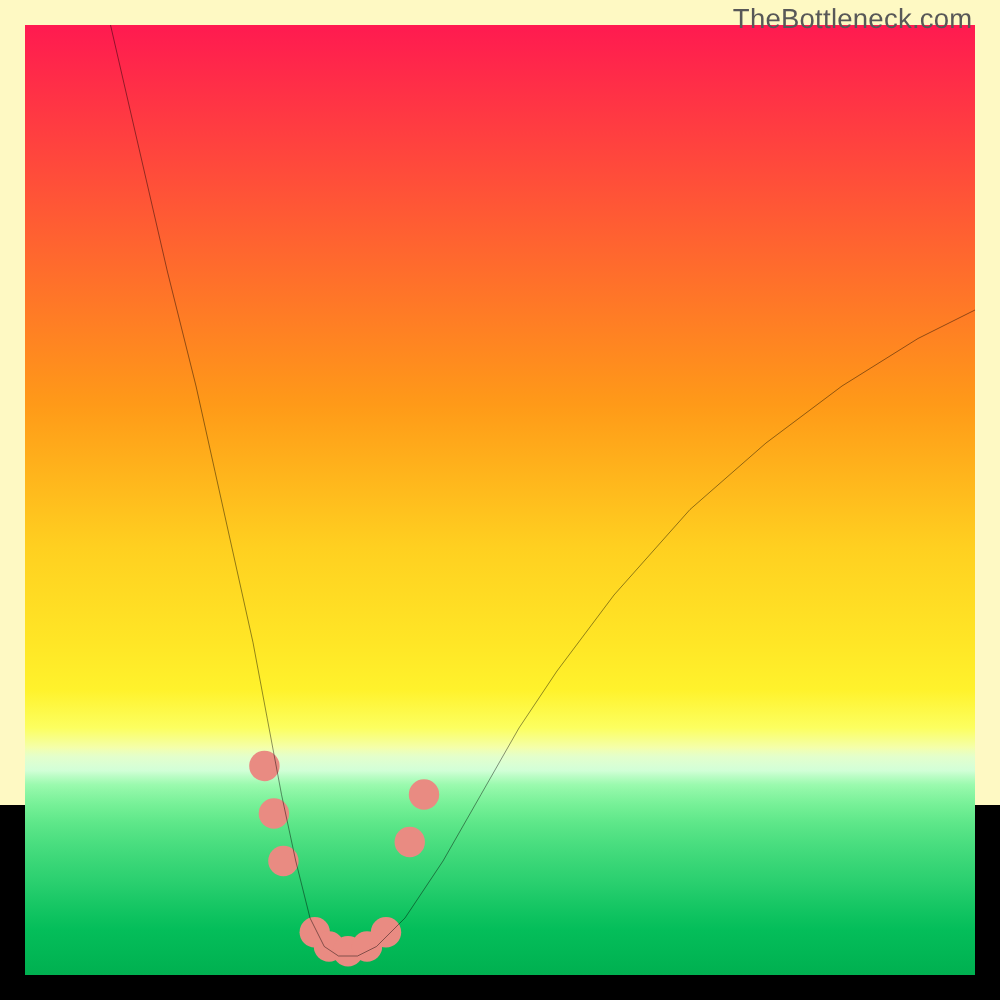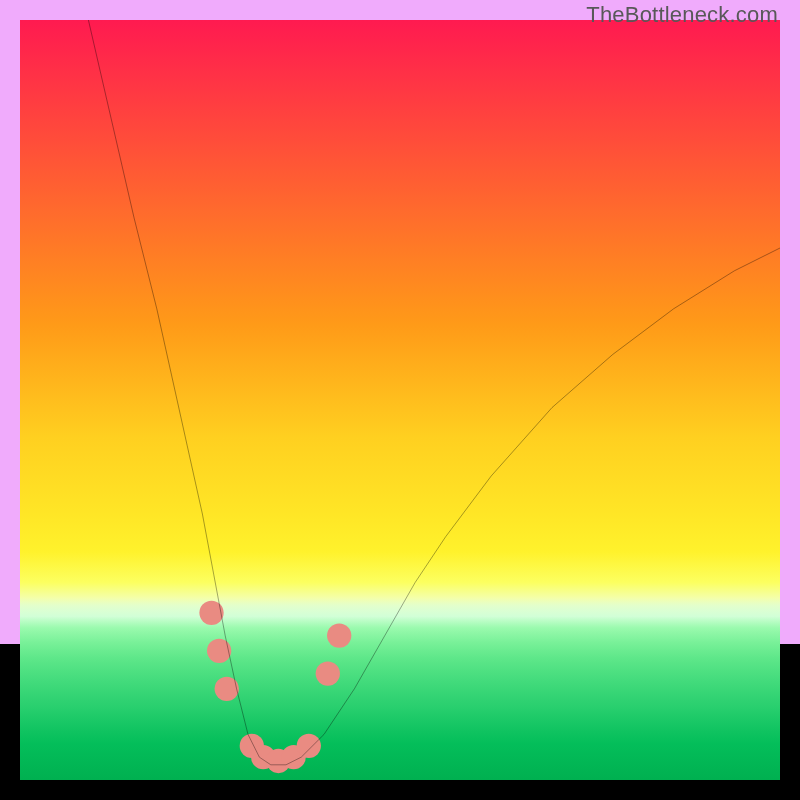--- a/index.html
+++ b/index.html
@@ -9,21 +9,21 @@
     height: 800px;
     background: #000;
     overflow: hidden;
   }
   .frame {
     position: absolute;
     top: 0;
     left: 0;
     width: 800px;
     height: 644px;
-    background: #f0abfc;
+    background: #fef9c3;
   }
   .plot {
     position: absolute;
     top: 20px;
     left: 20px;
     width: 760px;
     height: 760px;
     overflow: hidden;
   }
   .gradient {

